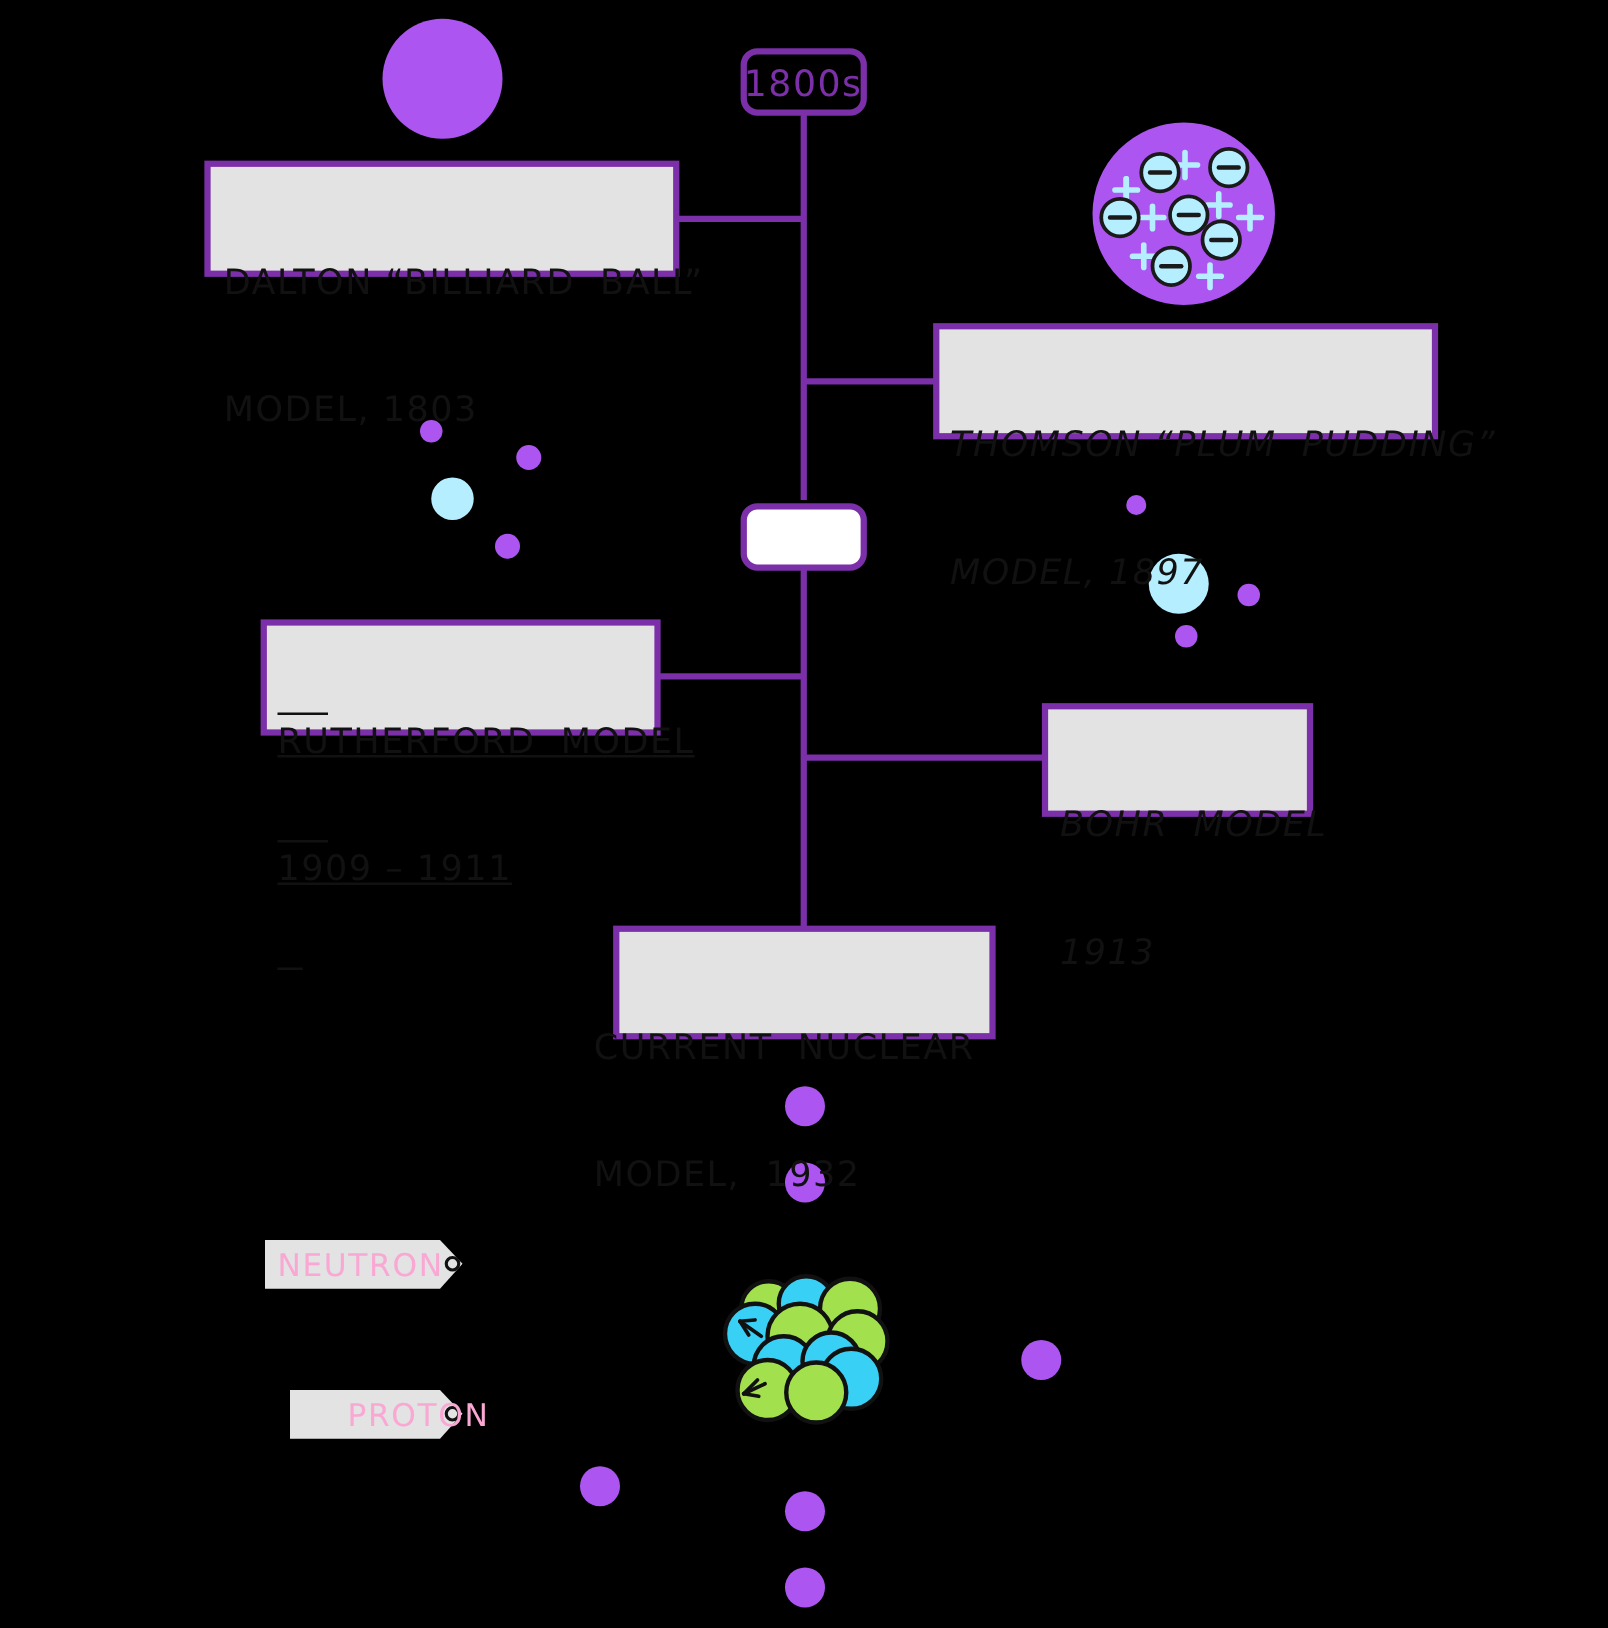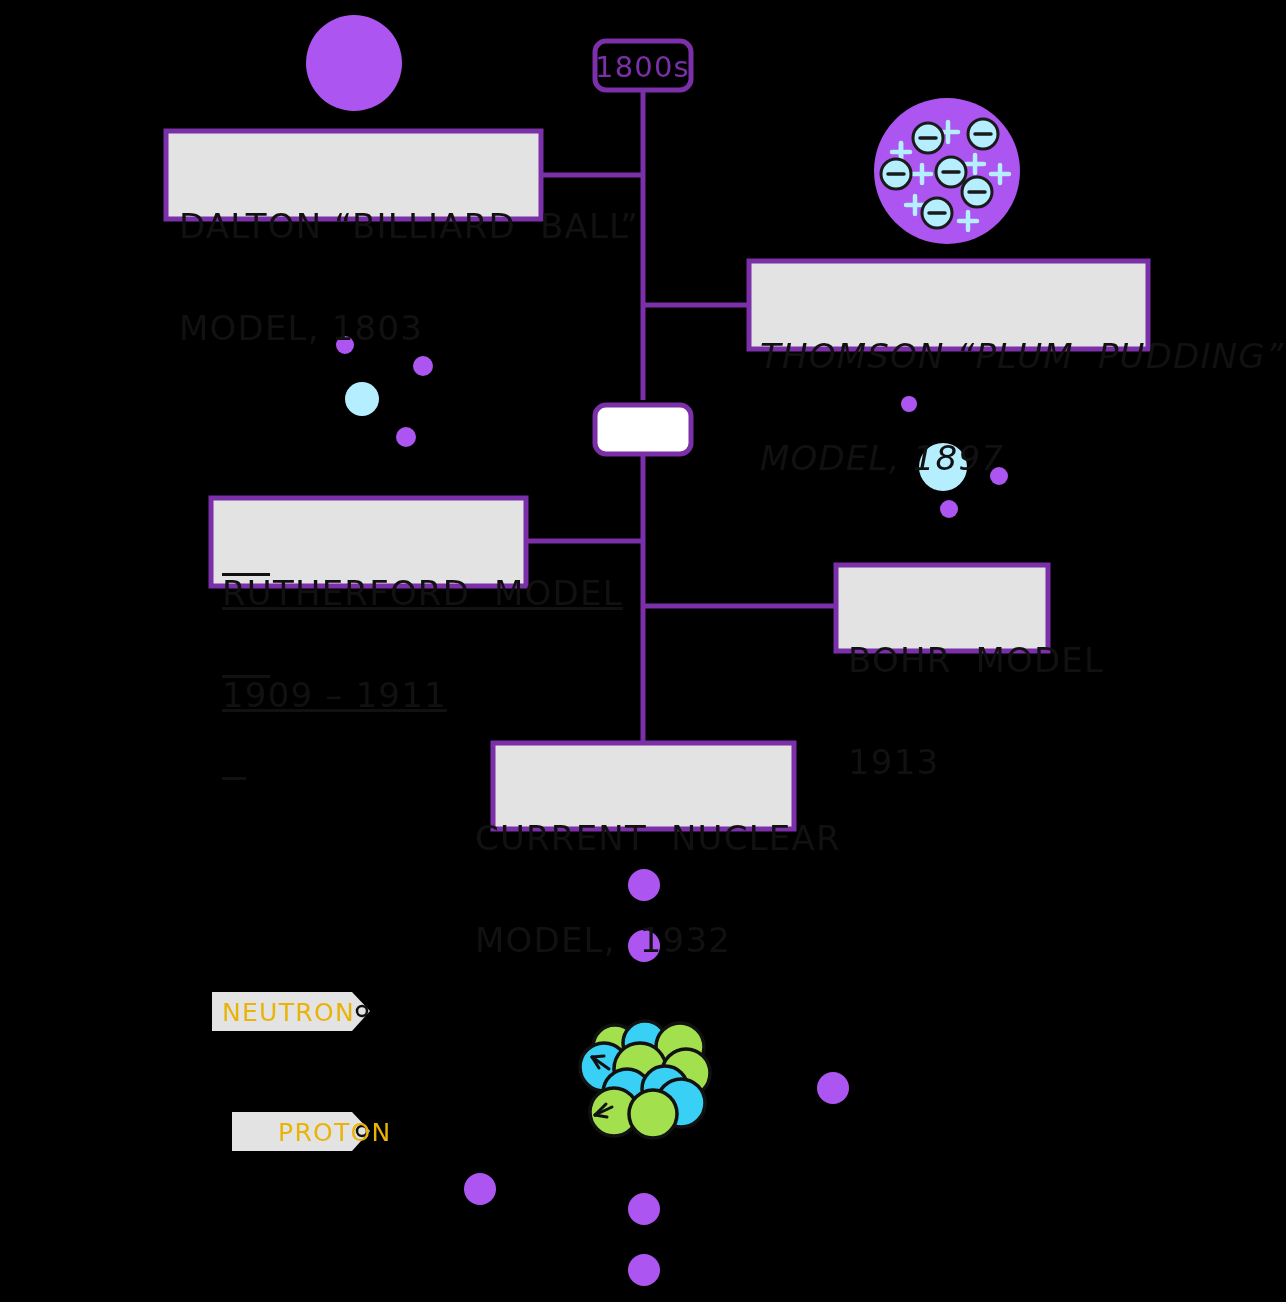--- a/index.html
+++ b/index.html
@@ -2,22 +2,22 @@
 <html><head>
 <meta charset="utf-8">
 <style>
   html,body{margin:0;padding:0;background:#000;}
   body{width:1286px;height:1302px;position:relative;overflow:hidden;
        font-family:"DejaVu Sans","Liberation Sans",sans-serif;}
   #stage{position:absolute;left:0;top:0;width:1286px;height:1302px;}
   svg{position:absolute;left:0;top:0;}
   .lbl{position:absolute;color:#111;letter-spacing:1.2px;white-space:pre;
        font-family:"DejaVu Sans","Liberation Sans",sans-serif;}
-  .boxtext{font-size:34px;line-height:34px;}
-  .tagtext{font-size:25px;letter-spacing:1.3px;color:#eab308;}
+  .boxtext{font-size:28px;line-height:34px;}
+  .tagtext{font-size:25px;letter-spacing:1.3px;color:#f9a8d4;}
 </style>
 </head>
 <body>
 
 <div id="stage">
 
   <svg width="1286" height="1302" viewBox="0 0 1286 1302">
 
     <g>
       <line x1="643" y1="88" x2="643" y2="400" stroke="#7B2FA8" stroke-width="5"></line>
@@ -168,21 +168,21 @@
   <div class="lbl boxtext" style="left:760px;top:271px;font-style:italic;">
     <div>THOMSON “PLUM  PUDDING”</div>
     <div>MODEL, 1897</div>
   </div>
 
   <div class="lbl boxtext" style="left:222px;top:508px;text-decoration:underline;">
     <div>RUTHERFORD  MODEL</div>
     <div>1909 – 1911</div>
   </div>
 
-  <div class="lbl boxtext" style="left:848px;top:575px;">
+  <div class="lbl boxtext" style="left:848px;top:575px;font-style:italic;">
     <div>BOHR  MODEL</div>
     <div>1913</div>
   </div>
 
   <div class="lbl boxtext" style="left:475px;top:753px;">
     <div>CURRENT  NUCLEAR</div>
     <div>MODEL,  1932</div>
   </div>
 
   <div class="lbl tagtext" style="left:222px;top:998px;">NEUTRON</div>

